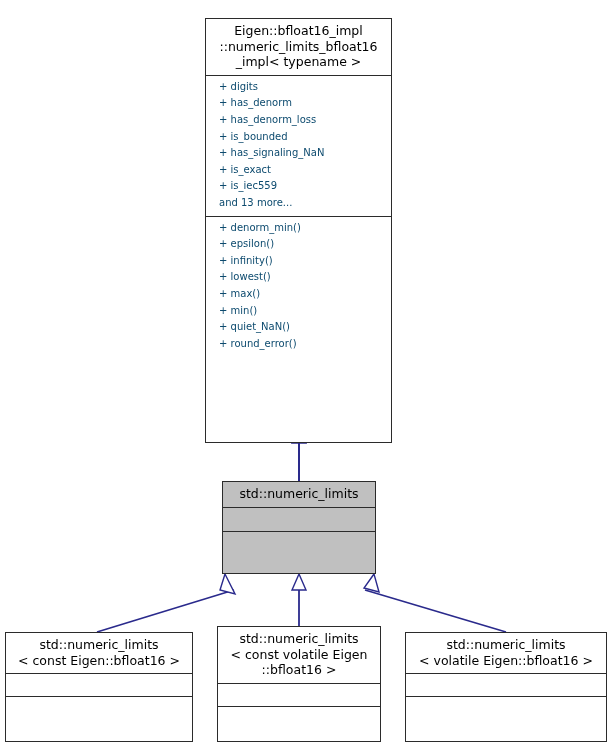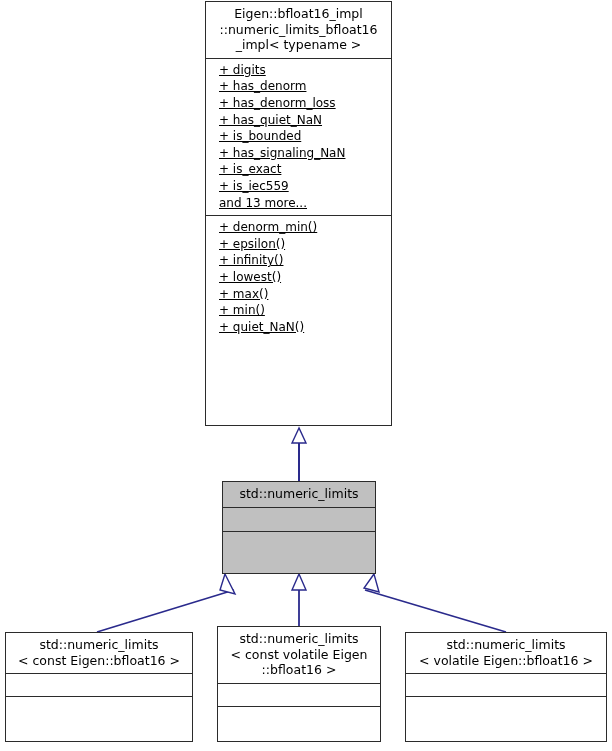--- a/index.html
+++ b/index.html
@@ -12,22 +12,22 @@
            background:#ffffff;}
   .uml-box.filled{background:#c0c0c0;}
 
   .compartment{box-sizing:border-box;width:100%;overflow:hidden;}
   .compartment + .compartment{border-top:1px solid #2b2b2b;}
 
   .title-comp{text-align:center;padding:4px 4px 5px 4px;}
   .title-line{font-size:12.5px;line-height:15.6px;color:#000000;white-space:pre;}
 
   .member-comp{padding:3px 0 4px 0;}
-  .member-row{font-size:12px;line-height:16.6px;color:#000000;
-              padding-left:13px;white-space:pre;text-decoration:underline;}
+  .member-row{font-size:10px;line-height:16.6px;color:#0c4a6e;
+              padding-left:13px;white-space:pre;}
 
   .empty-comp{height:24px;}
   .empty-comp-sm{height:23px;}
 
   svg.edges{position:absolute;left:0;top:0;width:612px;height:751px;
             overflow:visible;pointer-events:none;}
 </style>
 </head>
 <body>
 
@@ -49,45 +49,45 @@
       <line x1="299" y1="626" x2="299" y2="590" stroke="#2a2a8c" stroke-width="1.8"></line>
       <polygon points="299,574 292,590 306,590" fill="#ffffff" stroke="#2a2a8c" stroke-width="1.4"></polygon>
     </g>
 
     <g>
       <line x1="506" y1="632" x2="365" y2="590" stroke="#2a2a8c" stroke-width="1.6"></line>
       <polygon points="374,574 364,588 379,592" fill="#ffffff" stroke="#2a2a8c" stroke-width="1.4"></polygon>
     </g>
   </svg>
 
-  <div class="uml-box" style="left:205px;top:1px;width:187px;height:425px;">
+  <div class="uml-box" style="left:205px;top:18px;width:187px;height:425px;">
     <div class="compartment title-comp">
       <div class="title-line">Eigen::bfloat16_impl</div>
       <div class="title-line">::numeric_limits_bfloat16</div>
       <div class="title-line">_impl&lt; typename &gt;</div>
     </div>
     <div class="compartment member-comp">
       <div class="member-row">+ digits</div>
       <div class="member-row">+ has_denorm</div>
       <div class="member-row">+ has_denorm_loss</div>
-      <div class="member-row">+ has_quiet_NaN</div>
       <div class="member-row">+ is_bounded</div>
       <div class="member-row">+ has_signaling_NaN</div>
       <div class="member-row">+ is_exact</div>
       <div class="member-row">+ is_iec559</div>
       <div class="member-row">and 13 more...</div>
     </div>
     <div class="compartment member-comp">
       <div class="member-row">+ denorm_min()</div>
       <div class="member-row">+ epsilon()</div>
       <div class="member-row">+ infinity()</div>
       <div class="member-row">+ lowest()</div>
       <div class="member-row">+ max()</div>
       <div class="member-row">+ min()</div>
       <div class="member-row">+ quiet_NaN()</div>
+      <div class="member-row">+ round_error()</div>
     </div>
   </div>
 
   <div class="uml-box filled" style="left:222px;top:481px;width:154px;height:93px;">
     <div class="compartment title-comp">
       <div class="title-line">std::numeric_limits</div>
     </div>
     <div class="compartment empty-comp"></div>
     <div class="compartment empty-comp"></div>
   </div>

